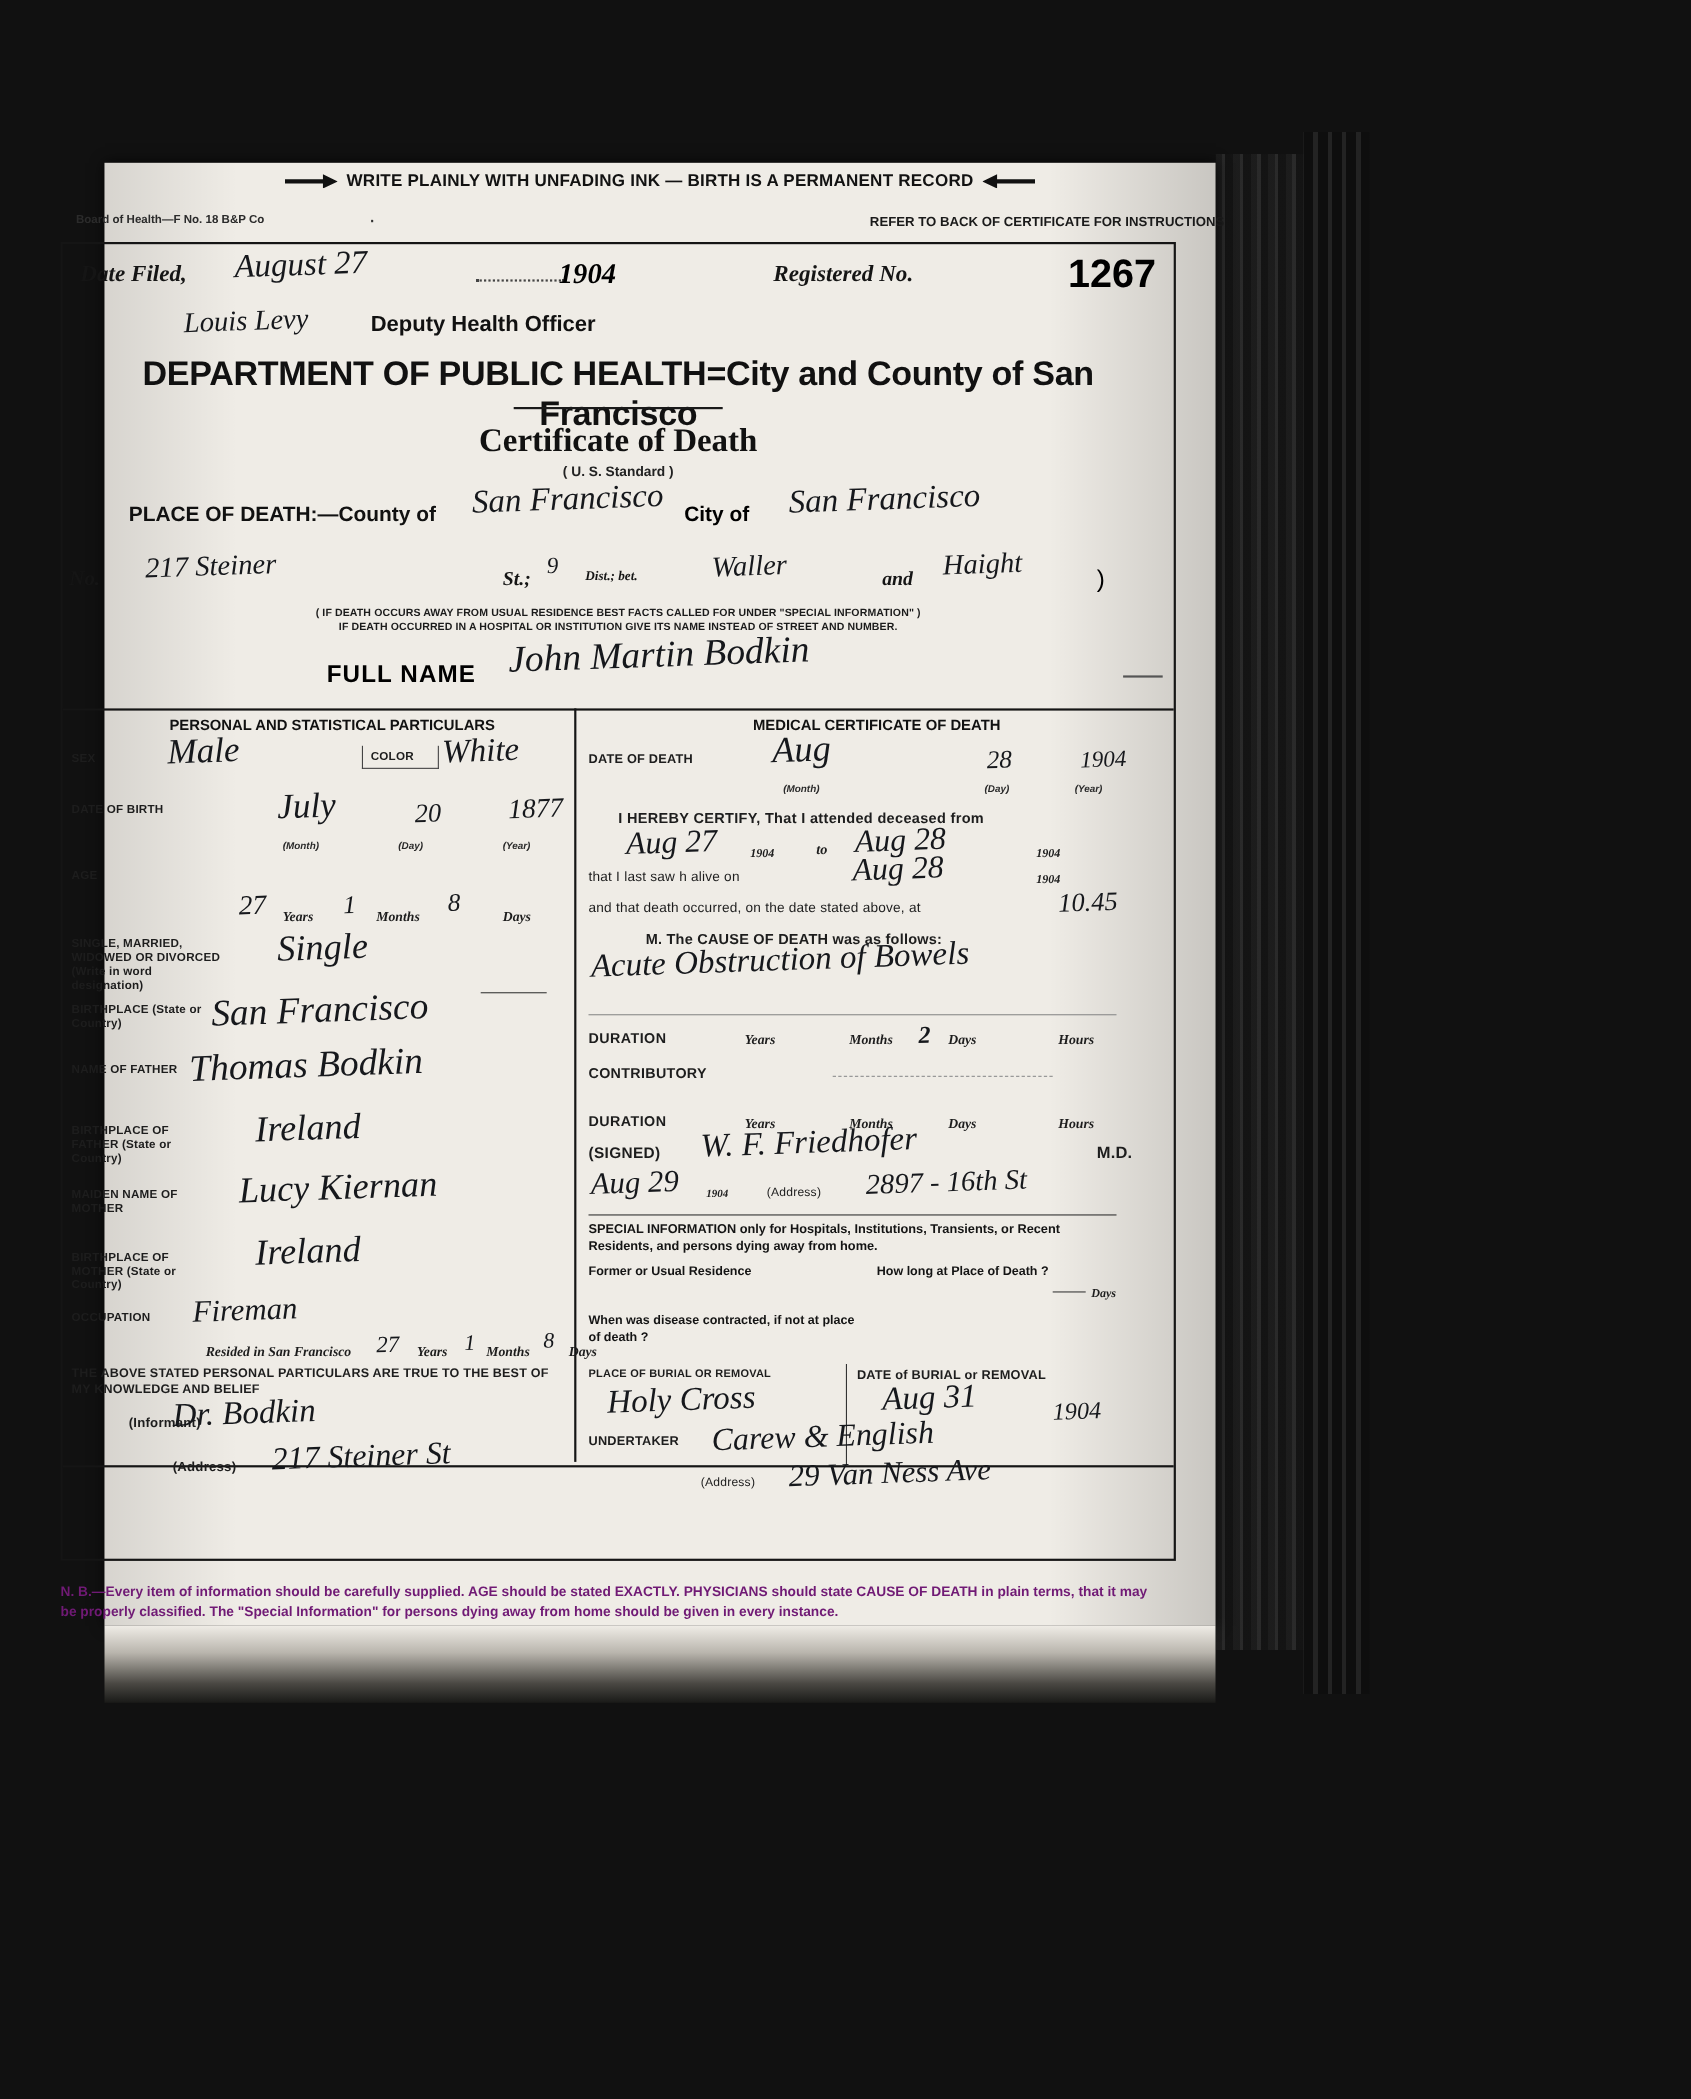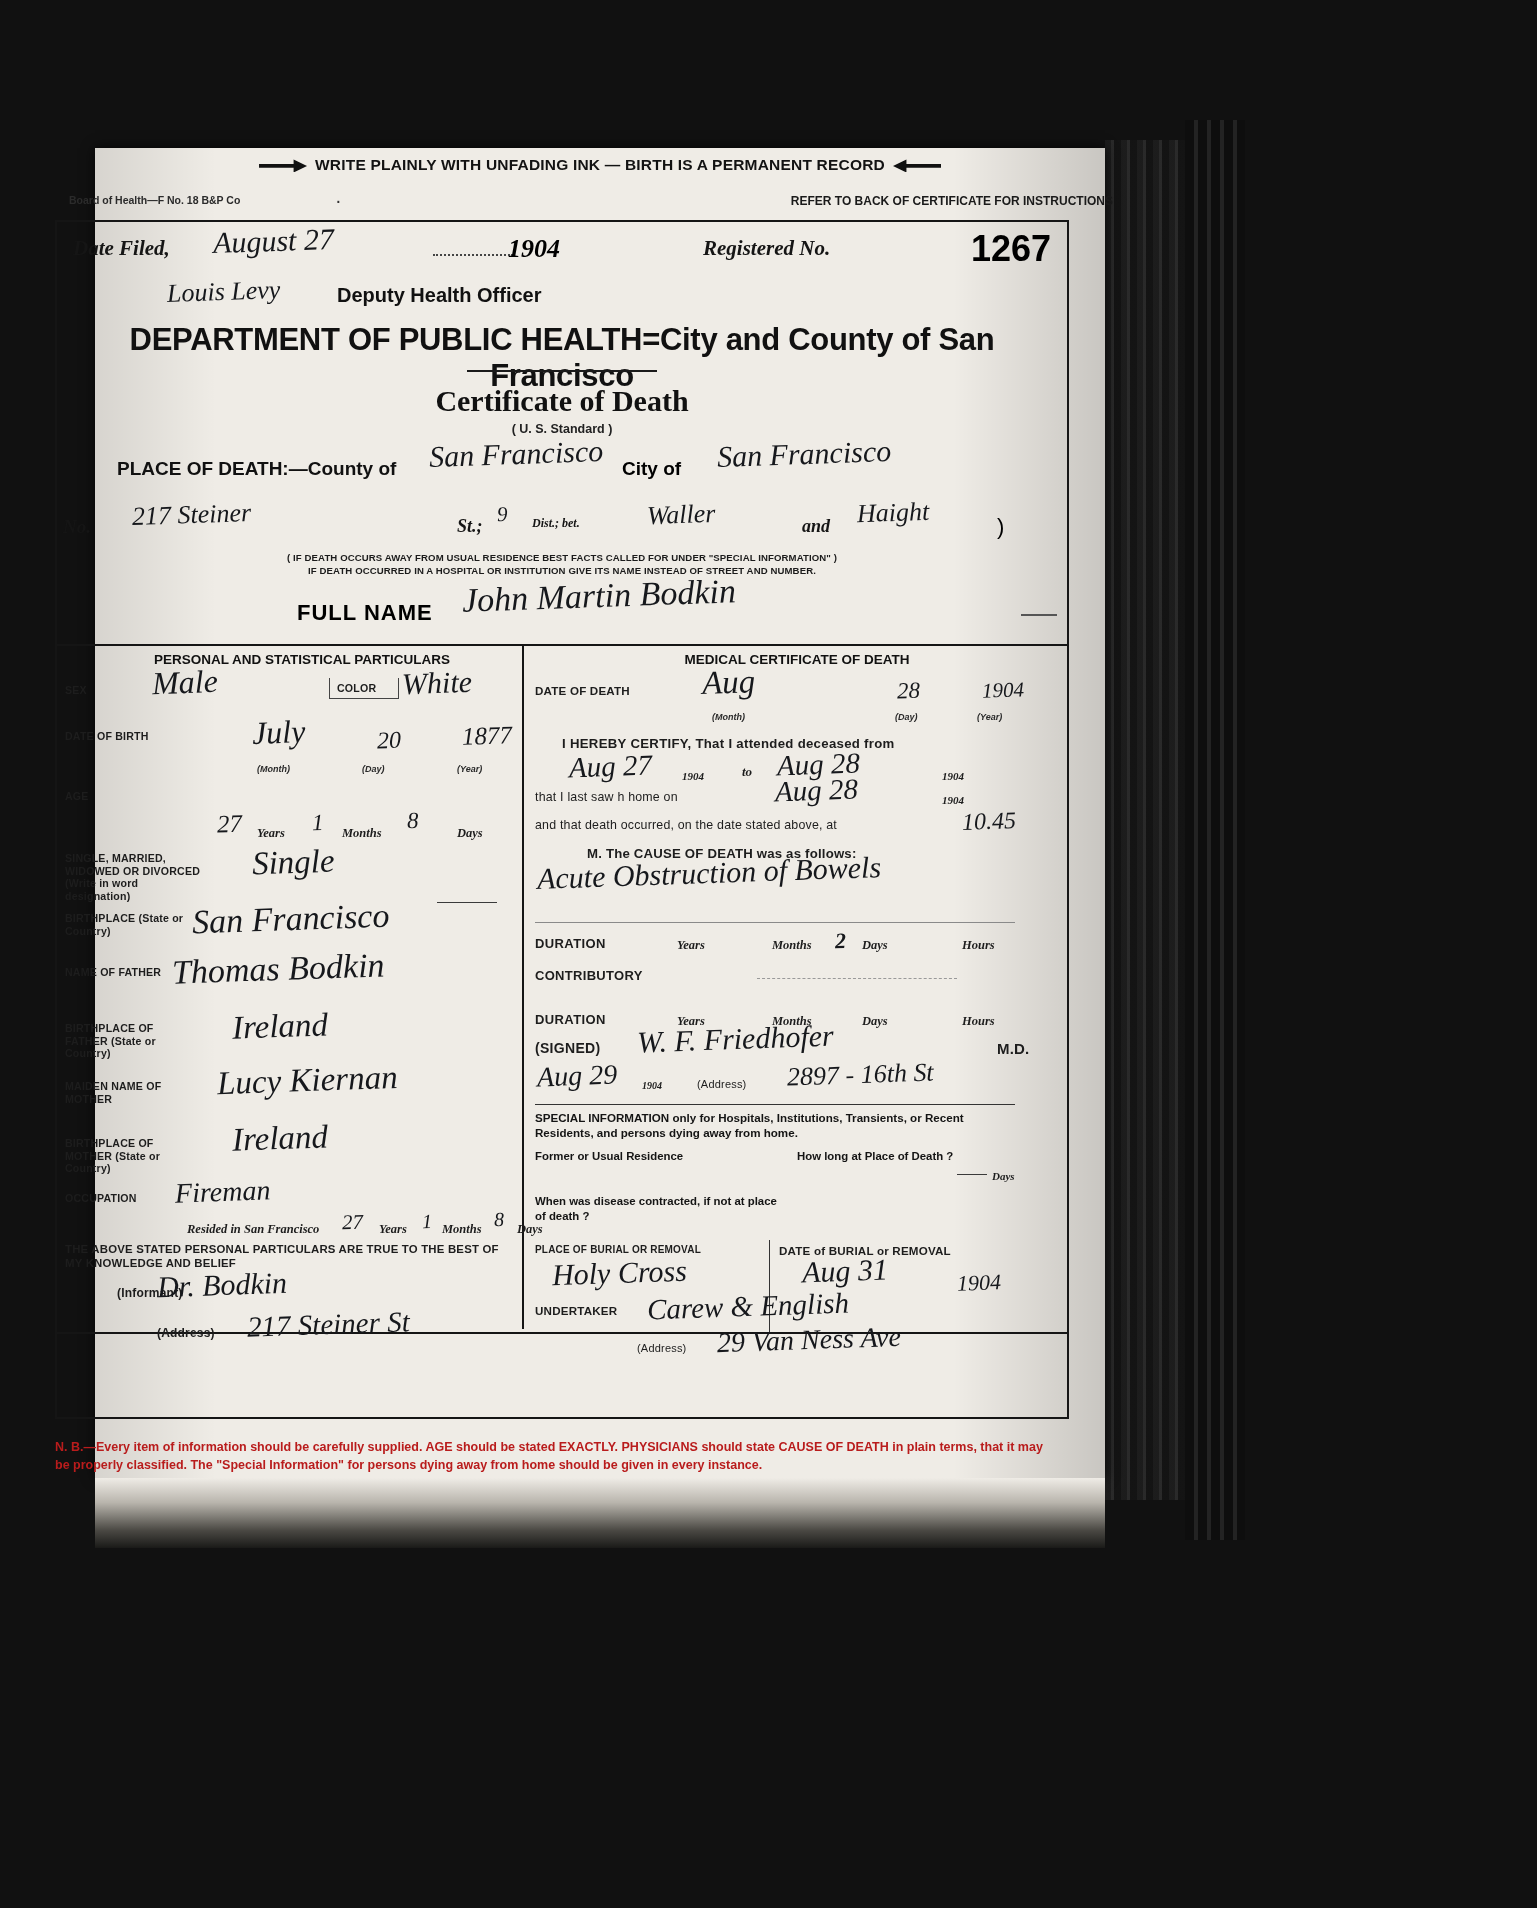--- a/index.html
+++ b/index.html
@@ -97,21 +97,21 @@
         font-weight:bold;color:#111;}
 
   .flabel{position:absolute;font-size:10.6px;font-weight:bold;color:#1d1d1d;line-height:1.2;letter-spacing:.2px;}
   .fsmall{position:absolute;font-size:9px;font-weight:bold;color:#2a2a2a;font-style:italic;}
   .fser{position:absolute;font-family:"Liberation Serif",serif;font-style:italic;font-weight:bold;
         font-size:12.5px;color:#1d1d1d;}
 
   .ul{position:absolute;border-bottom:1.5px solid #3a3a3a;}
 
   .note3{position:absolute;left:-40px;top:1290px;width:1000px;font-size:12.5px;font-weight:bold;
-        color:#b91c1c;line-height:1.45;text-align:left;}
+        color:#701a75;line-height:1.45;text-align:left;}
   .spec{position:absolute;font-size:11.4px;font-weight:bold;color:#141414;}
 </style>
 </head>
 <body>
 
 <div class="scan">
 
   <div class="rightstrip"></div>
   <div class="rightstrip2"></div>
 
@@ -248,21 +248,21 @@
         <span class="fsmall" style="left:838px;top:490px;">(Day)</span>
         <span class="fsmall" style="left:920px;top:490px;">(Year)</span>
 
         <span class="flabel" style="left:505px;top:514px;font-size:13.2px;font-weight:bold;letter-spacing:.3px;">I HEREBY CERTIFY, That I attended deceased from</span>
         <span class="hand" style="position:absolute;left:512px;top:528px;font-size:29px;">Aug 27</span>
         <span class="fser" style="left:625px;top:548px;font-size:11px;">1904</span>
         <span class="fser" style="left:685px;top:542px;font-size:13px;">to</span>
         <span class="hand" style="position:absolute;left:720px;top:526px;font-size:29px;">Aug 28</span>
         <span class="fser" style="left:885px;top:548px;font-size:11px;">1904</span>
 
-        <span class="flabel" style="left:478px;top:568px;font-size:12.4px;font-weight:normal;">that I last saw h home on</span>
+        <span class="flabel" style="left:478px;top:568px;font-size:12.4px;font-weight:normal;">that I last saw h alive on</span>
         <span class="hand" style="position:absolute;left:718px;top:552px;font-size:29px;">Aug 28</span>
         <span class="fser" style="left:885px;top:572px;font-size:11px;">1904</span>
 
         <span class="flabel" style="left:478px;top:596px;font-size:12.4px;font-weight:normal;">and that death occurred, on the date stated above, at</span>
         <span class="hand" style="position:absolute;left:905px;top:586px;font-size:24px;">10.45</span>
 
         <span class="flabel" style="left:530px;top:624px;font-size:13.2px;letter-spacing:.2px;">M.  The CAUSE OF DEATH was as follows:</span>
         <span class="hand" style="position:absolute;left:480px;top:634px;font-size:30px;">Acute Obstruction of Bowels</span>
         <span class="ul" style="left:478px;top:700px;width:480px;border-bottom:1px solid #8a8a8a;"></span>
 

